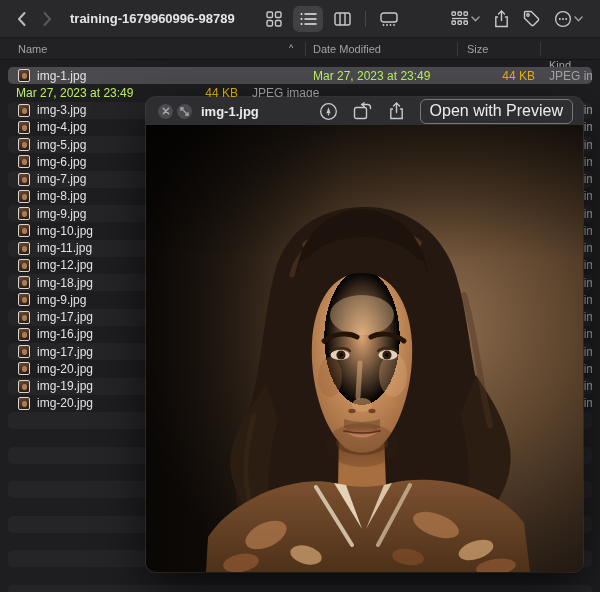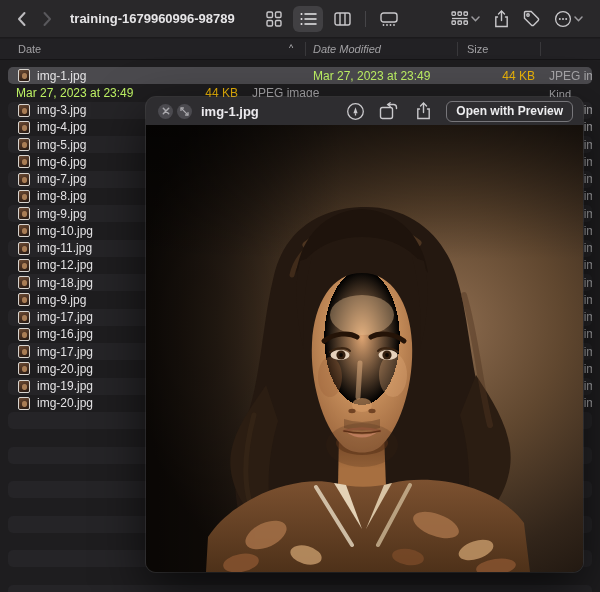--- a/index.html
+++ b/index.html
@@ -23,23 +23,23 @@
   .tb-right { display:flex; align-items:center; margin-left:auto; margin-right:10px; }
   .tb-btn { height:26px; display:flex; align-items:center; justify-content:center; padding:0 7px; }
   .chev { margin-left:2px; }
 
   
   .colheader { position:absolute; left:0; top:39px; width:600px; height:21px;
     background:#222124; border-bottom:1px solid #151416; color:#a2a1a4;
     font-size:11px; display:flex; align-items:center; }
   .ch-name { position:absolute; left:18px; top:4px; }
   .ch-caret { position:absolute; left:289px; top:4px; color:#bdbcbf; font-size:9px; }
-  .ch-date { position:absolute; left:313px; top:4px;font-style:italic; }
+  .ch-date { position:absolute; left:313px; top:4px; }
   .ch-size { position:absolute; left:467px; top:4px; }
-  .ch-kind { position:absolute; left:549px; top:20px;margin-top:29px; }
+  .ch-kind { position:absolute; left:549px; top:20px; }
   .ch-div { position:absolute; top:3px; width:1px; height:14px; background:#39383b; }
 
   
   .list { position:absolute; left:0; top:60px; width:600px; height:532px;
     padding-top:7px; overflow:hidden; }
   .row { position:relative; height:17.25px; margin:0 8px; border-radius:5px;
     display:flex; align-items:center; font-size:12px; color:#e3e2e4; }
   .row.stripe { background:#252427; }
   .row.selected { background:#4b4a4e; }
   .col-name { width:297px; display:flex; align-items:center; padding-left:10px; overflow:hidden; }
@@ -55,21 +55,21 @@
   .ql { position:absolute; left:146px; top:97px; width:437px; height:475px;
     background:#2e2d30; border-radius:10px; overflow:hidden;
     box-shadow:0 18px 50px rgba(0,0,0,.65), 0 0 0 1px rgba(255,255,255,.13); }
   .ql-bar { height:28px; display:flex; align-items:center; padding:0 8px; }
   .ql-circle { width:15px; height:15px; border-radius:50%; background:#4b4a4f;
     display:flex; align-items:center; justify-content:center; margin-left:4px; }
   .ql-title { color:#eceaee; font-size:13px; font-weight:700; margin-left:9px; }
   .ql-actions { margin-left:auto; display:flex; align-items:center; }
   .ql-icon { width:26px; height:22px; display:flex; align-items:center; justify-content:center; margin-left:8px; }
   .ql-open { margin-left:10px; margin-right:2px; border:1px solid #77767a; border-radius:6px;
-    color:#ededef; font-size:12px; padding:2px 9px 3px; white-space:nowrap; background:transparent;font-weight:bold; }
+    color:#ededef; font-size:16px; padding:2px 9px 3px; white-space:nowrap; background:transparent; }
   .ql-stage { position:absolute; left:0; top:28px; right:0; bottom:0; background:#120d09; }
   .ql-stage svg { display:block; width:100%; height:100%; }
 </style>
 </head>
 <body>
 
 <div class="finder">
 
   <div class="toolbar">
     <div class="nav-btn" style="margin-left:8px">
@@ -162,21 +162,21 @@
             </g>
         </svg>
         <svg class="chev" width="9" height="6" viewBox="0 0 9 6">
             <path d="M1 1 L4.5 4.7 L8 1" stroke="#9b9a9e" stroke-width="1.5" fill="none" stroke-linecap="round"></path>
           </svg>
       </div>
     </div>
   </div>
 
   <div class="colheader">
-    <span class="ch-name">Date</span>
+    <span class="ch-name">Name</span>
     <span class="ch-caret">^</span>
     <span class="ch-div" style="left:305px"></span>
     <span class="ch-date">Date Modified</span>
     <span class="ch-div" style="left:457px"></span>
     <span class="ch-size">Size</span>
     <span class="ch-div" style="left:540px"></span>
     <span class="ch-kind">Kind</span>
   </div>
 
   <div class="list" id="file-list">

